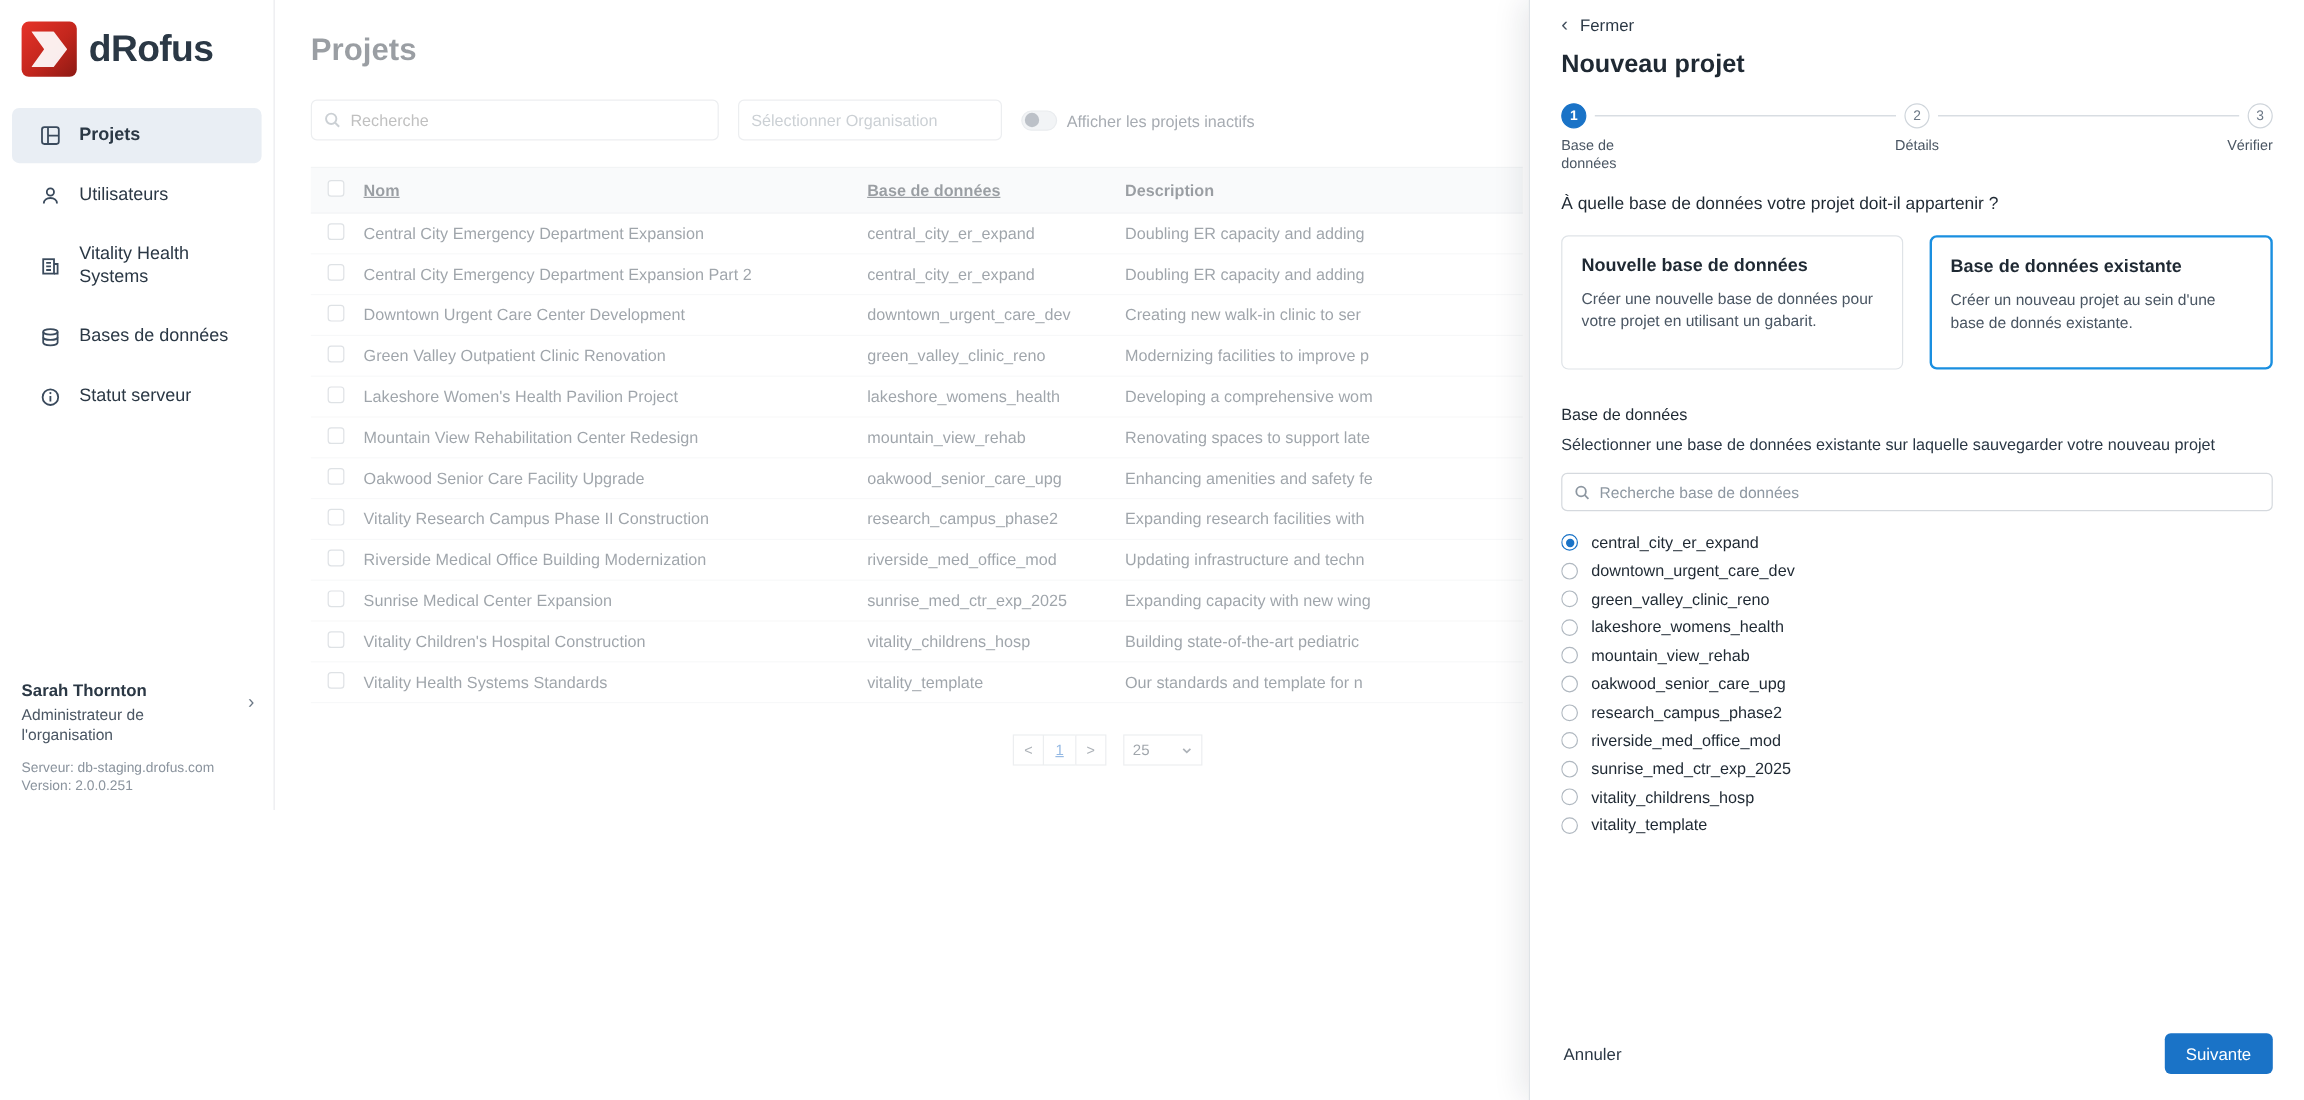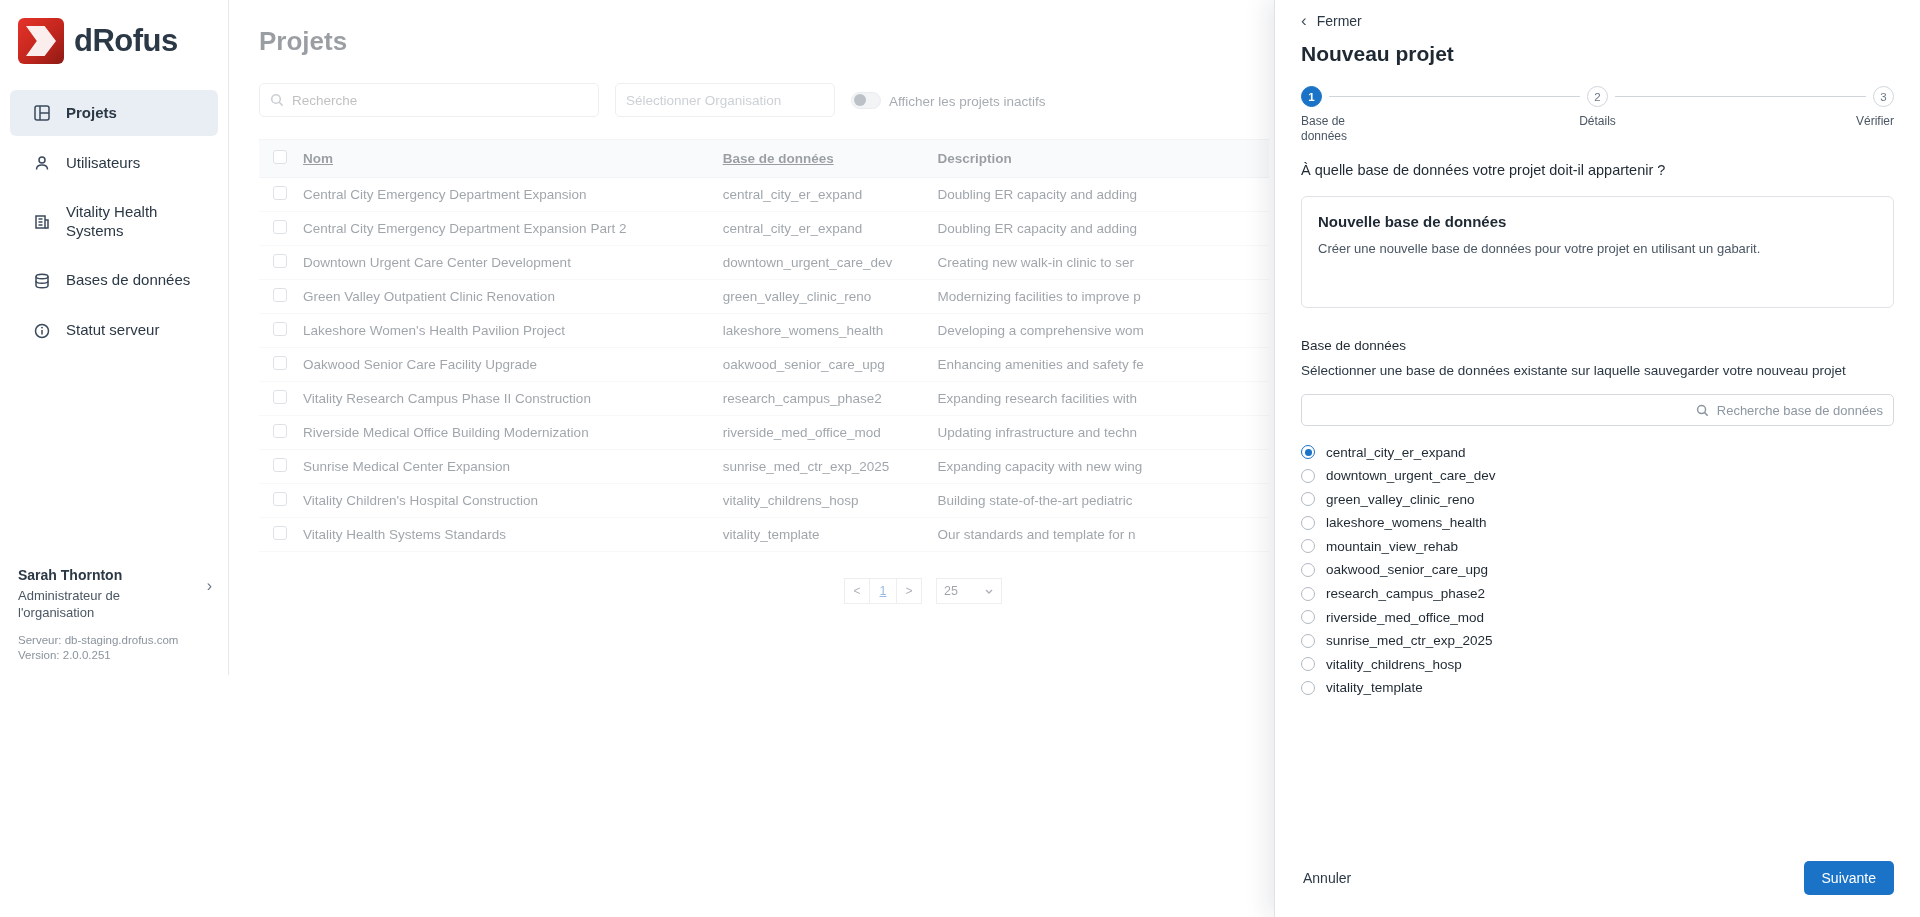--- a/index.html
+++ b/index.html
@@ -375,21 +375,20 @@
     max-width: 600px;
   }
   .db-search {
     margin-top: 14px;
     height: 32px;
     border: 1px solid #d5d9de;
     border-radius: 5px;
     display: flex; align-items: center; gap: 8px;
     padding: 0 10px;
     background: #fff;
-    justify-content: flex-end;
   }
   .db-search .ph { font-size: 13px; color: #8d97a1; }
 
   .radio-list {
     margin-top: 14px;
     display: flex;
     flex-direction: column;
     gap: 0;
     overflow: hidden;
   }
@@ -592,20 +591,26 @@
             <td>Modernizing facilities to improve p</td>
           </tr>
         <tr>
             <td class="col-cb"><span class="cb"></span></td>
             <td>Lakeshore Women's Health Pavilion Project</td>
             <td>lakeshore_womens_health</td>
             <td>Developing a comprehensive wom</td>
           </tr>
         <tr>
             <td class="col-cb"><span class="cb"></span></td>
+            <td>Mountain View Rehabilitation Center Redesign</td>
+            <td>mountain_view_rehab</td>
+            <td>Renovating spaces to support late</td>
+          </tr>
+        <tr>
+            <td class="col-cb"><span class="cb"></span></td>
             <td>Oakwood Senior Care Facility Upgrade</td>
             <td>oakwood_senior_care_upg</td>
             <td>Enhancing amenities and safety fe</td>
           </tr>
         <tr>
             <td class="col-cb"><span class="cb"></span></td>
             <td>Vitality Research Campus Phase II Construction</td>
             <td>research_campus_phase2</td>
             <td>Expanding research facilities with</td>
           </tr>
@@ -676,20 +681,24 @@
       </div>
     </div>
 
     <div class="question">À quelle base de données votre projet doit-il appartenir ?</div>
 
     <div class="cards">
       <div class="card">
         <div class="card-title">Nouvelle base de données</div>
         <div class="card-desc">Créer une nouvelle base de données pour votre projet en utilisant un gabarit.</div>
       </div>
+      <div class="card selected">
+        <div class="card-title">Base de données existante</div>
+        <div class="card-desc">Créer un nouveau projet au sein d'une base de donnés existante.</div>
+      </div>
     </div>
 
     <div class="section-label">Base de données</div>
     <div class="section-sub">Sélectionner une base de données existante sur laquelle sauvegarder votre nouveau projet</div>
 
     <div class="db-search">
       <span>
         <svg width="13" height="13" viewBox="0 0 14 14" fill="none" stroke="#8d97a1" stroke-width="1.6">
           <circle cx="6" cy="6" r="4.3"></circle>
             <line x1="9.3" y1="9.3" x2="12.6" y2="12.6"></line>

